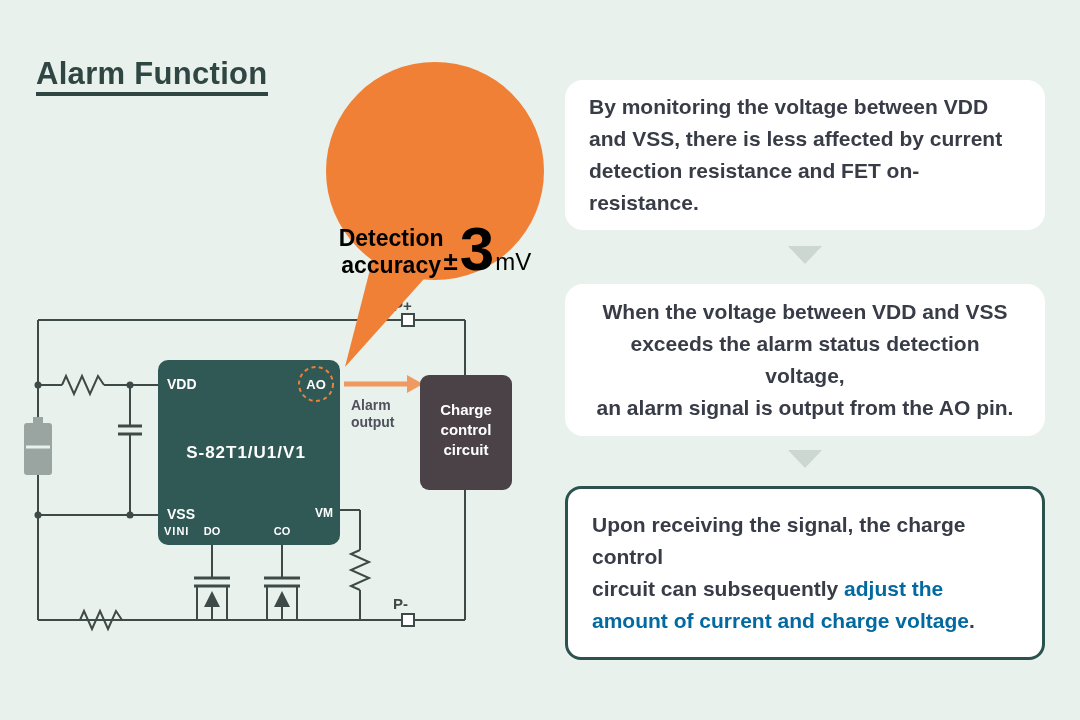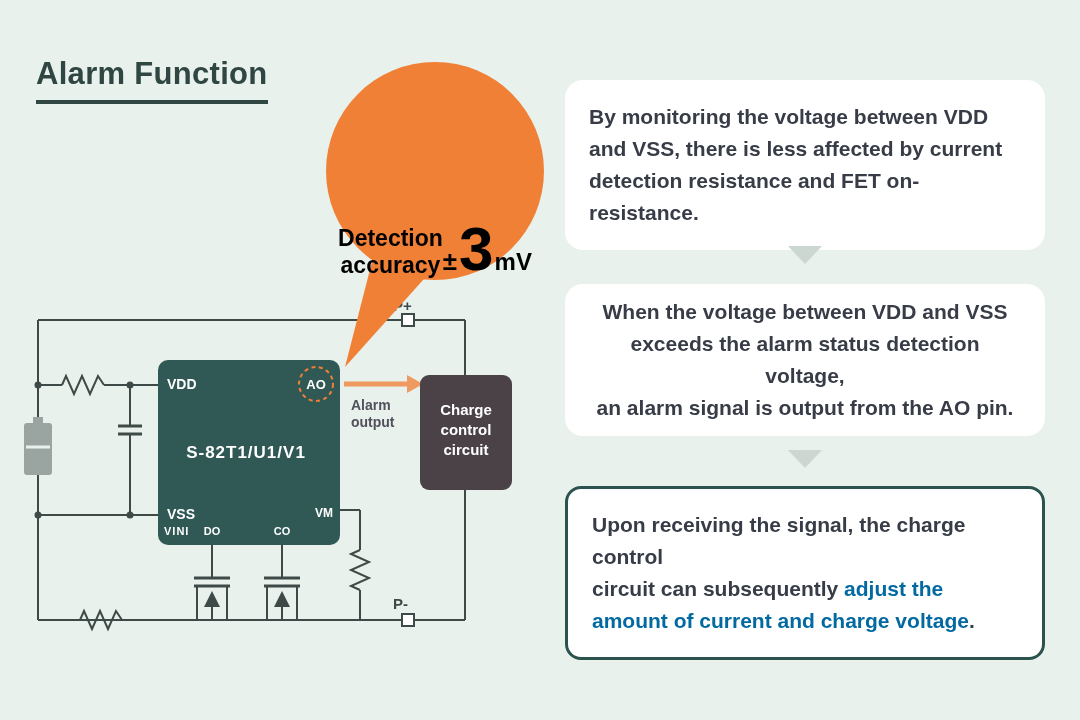--- a/index.html
+++ b/index.html
@@ -5,45 +5,45 @@
   html,body{margin:0;padding:0;background:#cfd8d4;}
   .page{
     position:relative;width:1080px;height:720px;overflow:hidden;
     background:#e8f1ec;font-family:"Liberation Sans",sans-serif;
     margin:0 auto;
   }
   
   .title{
     position:absolute;left:36px;top:56px;
     font-size:31px;font-weight:800;color:#2f4643;
-    border-bottom:4px solid #2f4643;padding-bottom:8px;letter-spacing:.3px;
+    border-bottom:4px solid #2f4643;padding-bottom:0;letter-spacing:.3px;
   }
   
   .bubble{
     position:absolute;left:326px;top:62px;width:218px;height:218px;
     background:#f08036;border-radius:50%;
     display:flex;flex-direction:row;align-items:flex-end;justify-content:center;
     color:#000000;text-align:center;z-index:3;
   }
   .bubble-title{font-size:23px;font-weight:700;line-height:1.2;white-space:pre-line;}
   .bubble-value{display:flex;align-items:baseline;margin-top:4px;}
   .bubble-sign{font-size:26px;font-weight:700;margin-right:2px;}
   .bubble-num{font-size:62px;font-weight:700;line-height:1;letter-spacing:-1px;}
-  .bubble-unit{font-size:24px;font-weight:700;margin-left:2px;}
+  .bubble-unit{font-size:24px;font-weight:400;margin-left:2px;}
   .bubble-tail{position:absolute;left:330px;top:246px;z-index:2;}
   
   .circuit{position:absolute;left:0px;top:295px;z-index:1;}
   
   .info-box{
     position:absolute;left:565px;width:480px;background:#ffffff;border-radius:18px;
     display:flex;align-items:center;padding:0 24px;box-sizing:border-box;
     color:#383c47;font-weight:700;font-size:21px;line-height:1.52;
   }
   .info-box p{margin:0;white-space:pre-line;}
-  .box1{top:80px;height:170px;}
+  .box1{top:80px;height:150px;}
   .box2{top:284px;height:152px;text-align:center;}
   .box3{top:486px;height:174px;border:3px solid #2c524e;border-radius:16px;}
   .hl{color:#0369a1;}
   .tri{
     position:absolute;left:788px;width:0;height:0;
     border-left:17px solid transparent;border-right:17px solid transparent;
     border-top:18px solid #ccd7d2;
   }
   .tri1{top:246px;}
   .tri2{top:450px;}

